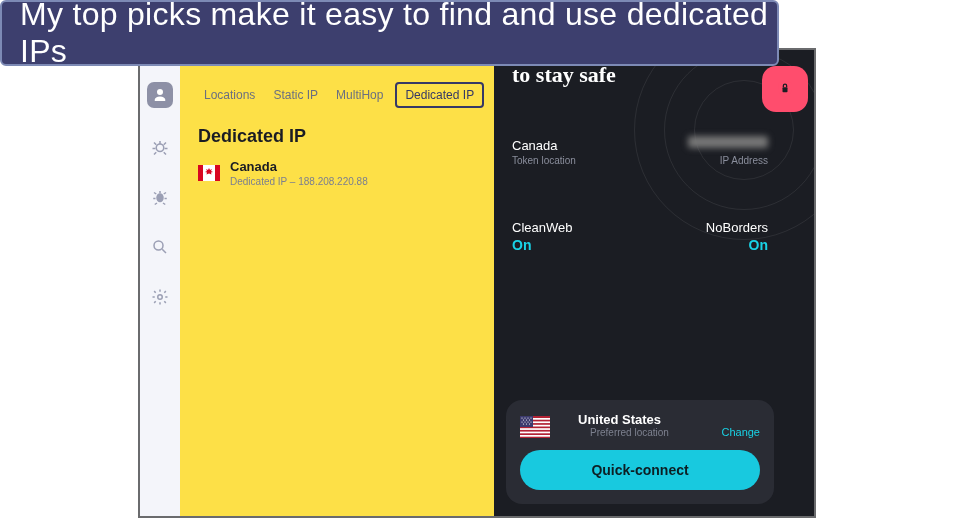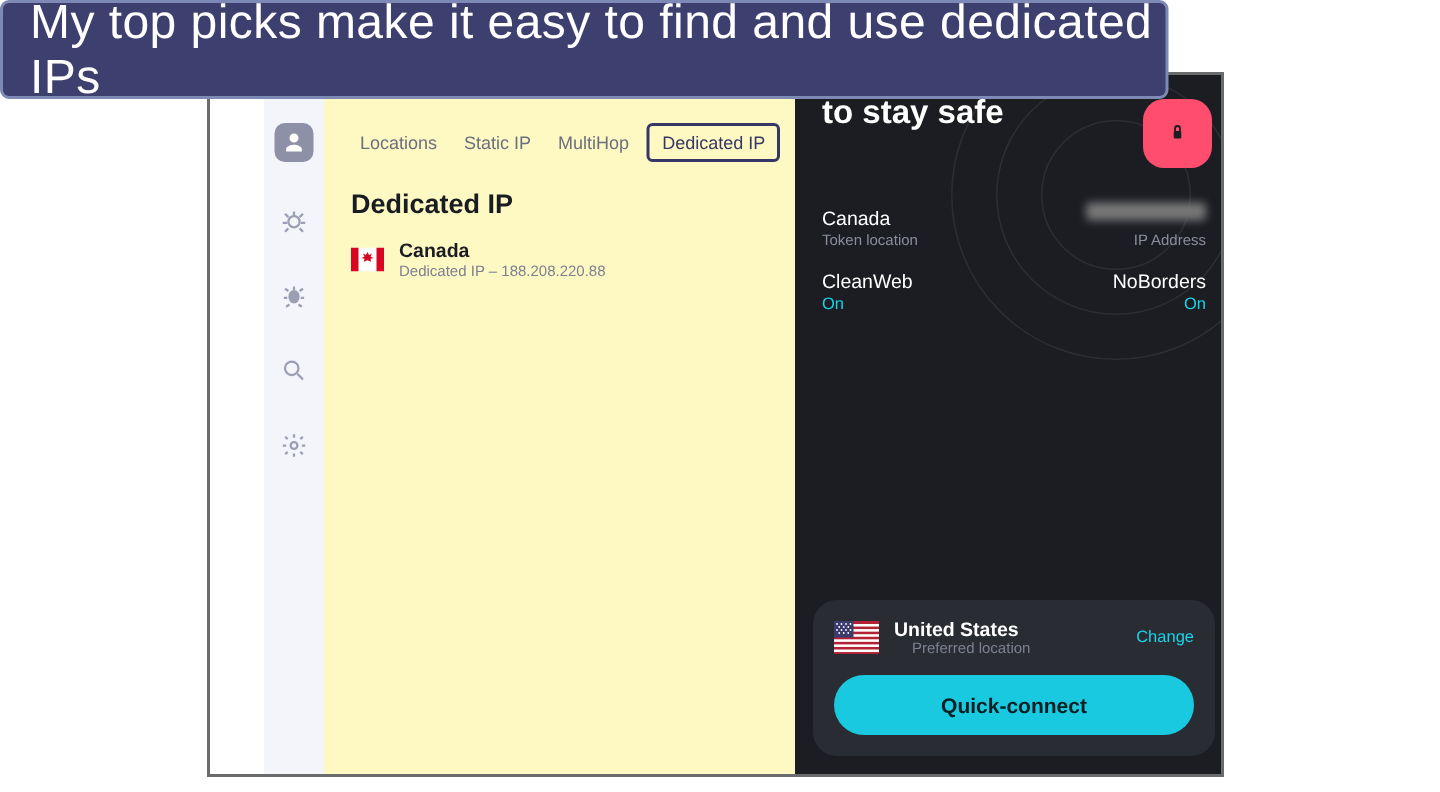--- a/index.html
+++ b/index.html
@@ -36,23 +36,22 @@
     top: 48px;
     width: 678px;
     height: 470px;
     border: 2px solid #6a6b6d;
     background: #fff;
     display: flex;
   }
   .left-panel {
     width: 354px;
     height: 100%;
-    background: #fef9c3;
+    background: #fde047;
     position: relative;
-    margin-left: 36px;
   }
   .sidebar {
     position: absolute;
     left: 0; top: 0;
     width: 40px;
     height: 100%;
     background: #f4f5fa;
     display: flex;
     flex-direction: column;
     align-items: center;
@@ -160,21 +159,21 @@
     background: #ff4d6d;
     border-radius: 14px;
     display: flex; align-items: center; justify-content: center;
   }
   .lock-badge svg { width: 20px; height: 20px; fill: #1b1d23; }
   .hero {
     position: absolute;
     top: 12px; left: 18px;
   }
   .hero-connect { color: #ff4d6d; font-size: 22px; font-weight: 700; }
-  .hero-stay { color: #fff; font-size: 22px; font-weight: 700; }
+  .hero-stay { color: #fff; font-size: 22px; font-weight: 700; font-family: Liberation Serif, serif; }
   .status-row {
     position: absolute;
     left: 18px;
     display: flex;
     width: 256px;
     justify-content: space-between;
     align-items: flex-end;
   }
   .sr1 { top: 84px; }
   .sr2 { top: 130px; }
@@ -182,36 +181,36 @@
   .status-left .sl-sub { color: #8a8e9c; font-size: 10px; margin-top: 2px; }
   .stat-col-right { text-align: right; }
   .blur-ip {
     display:inline-block;
     width: 80px; height: 12px;
     background: #777; border-radius: 3px;
     filter: blur(3px);
   }
   .right-small { color: #8a8e9c; font-size: 10px; margin-top: 3px; display:block; }
   .feat-name { color: #fff; font-size: 13px; font-weight: 500; display:block; }
-  .feat-on { color: #19d3e6; font-size: 11px; display:block; margin-top:2px; }
-  .feat-right { text-align: right; }
+  .feat-on { color: #19d3e6; font-size: 14px; display:block; margin-top:2px;font-weight:bold; }
+  .feat-right { text-align: right; margin-top: 40px; }
 
   .bottom-card {
     position: absolute;
     bottom: 12px;
     left: 12px;
     width: 268px;
     background: #2a2c34;
     border-radius: 16px;
     padding: 12px 14px 14px 14px;
   }
   .loc-row {
     display: flex;
-    align-items: center;
-    gap: 10px;
+    align-items: flex-end;
+    gap: 28px;
   }
   .us-flag { width: 30px; height: 22px; flex-shrink: 0; }
   .loc-name { color: #fff; font-size: 13px; font-weight: 600; }
   .loc-sub { color: #7d818f; font-size: 10px; padding-left: 12px; }
   .change { margin-left: auto; color: #19d3e6; font-size: 11px; cursor: pointer; }
   .qc-btn {
     margin-top: 12px;
     width: 100%;
     background: #18c9df;
     color: #0d1f24;

